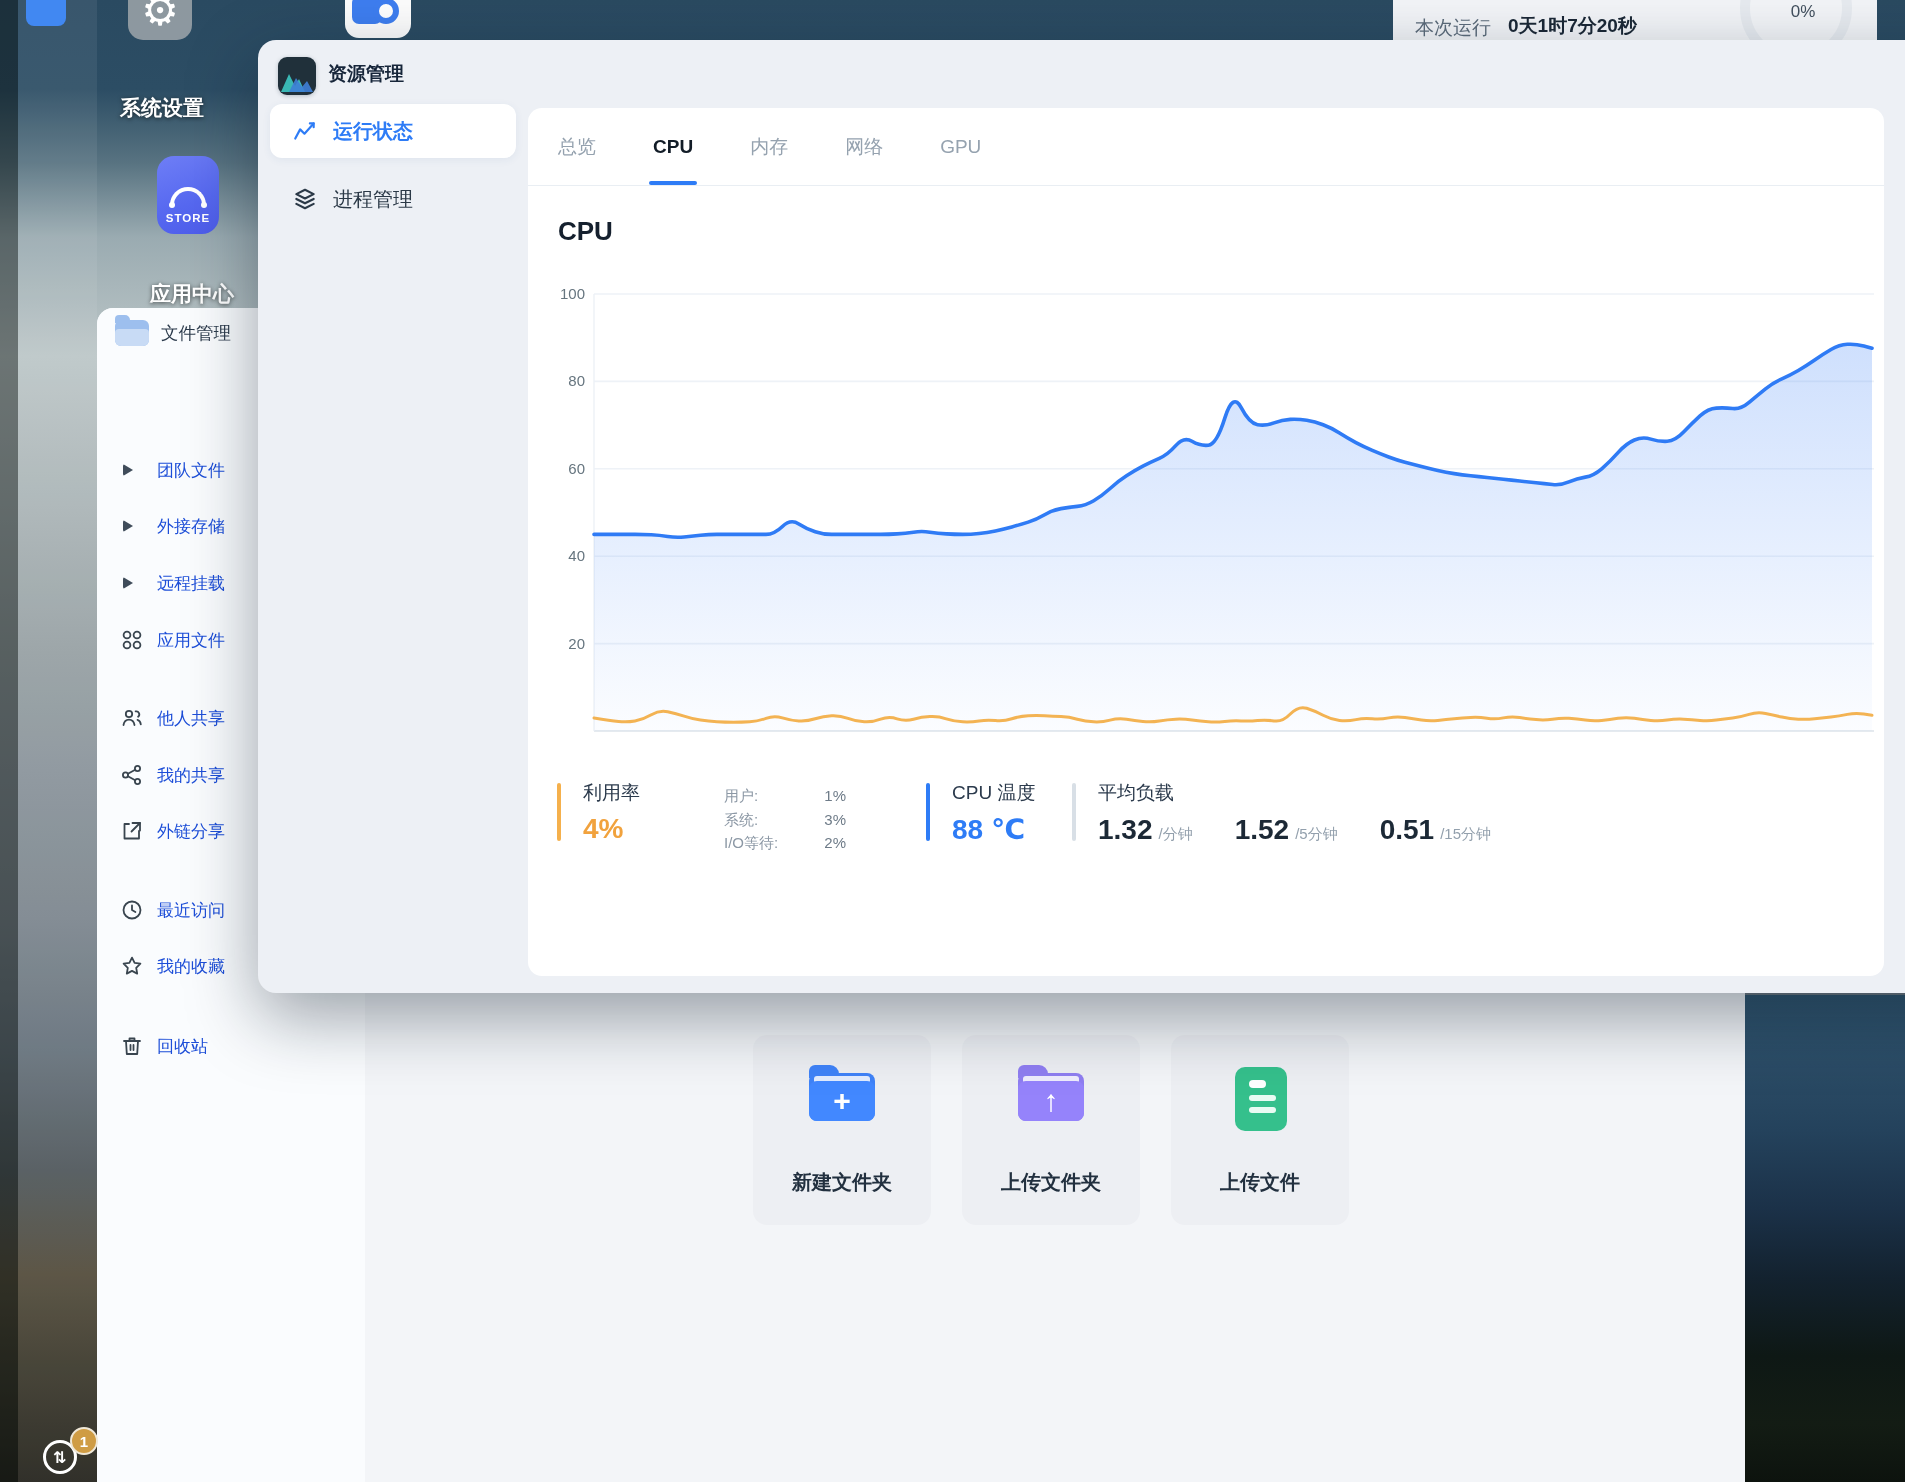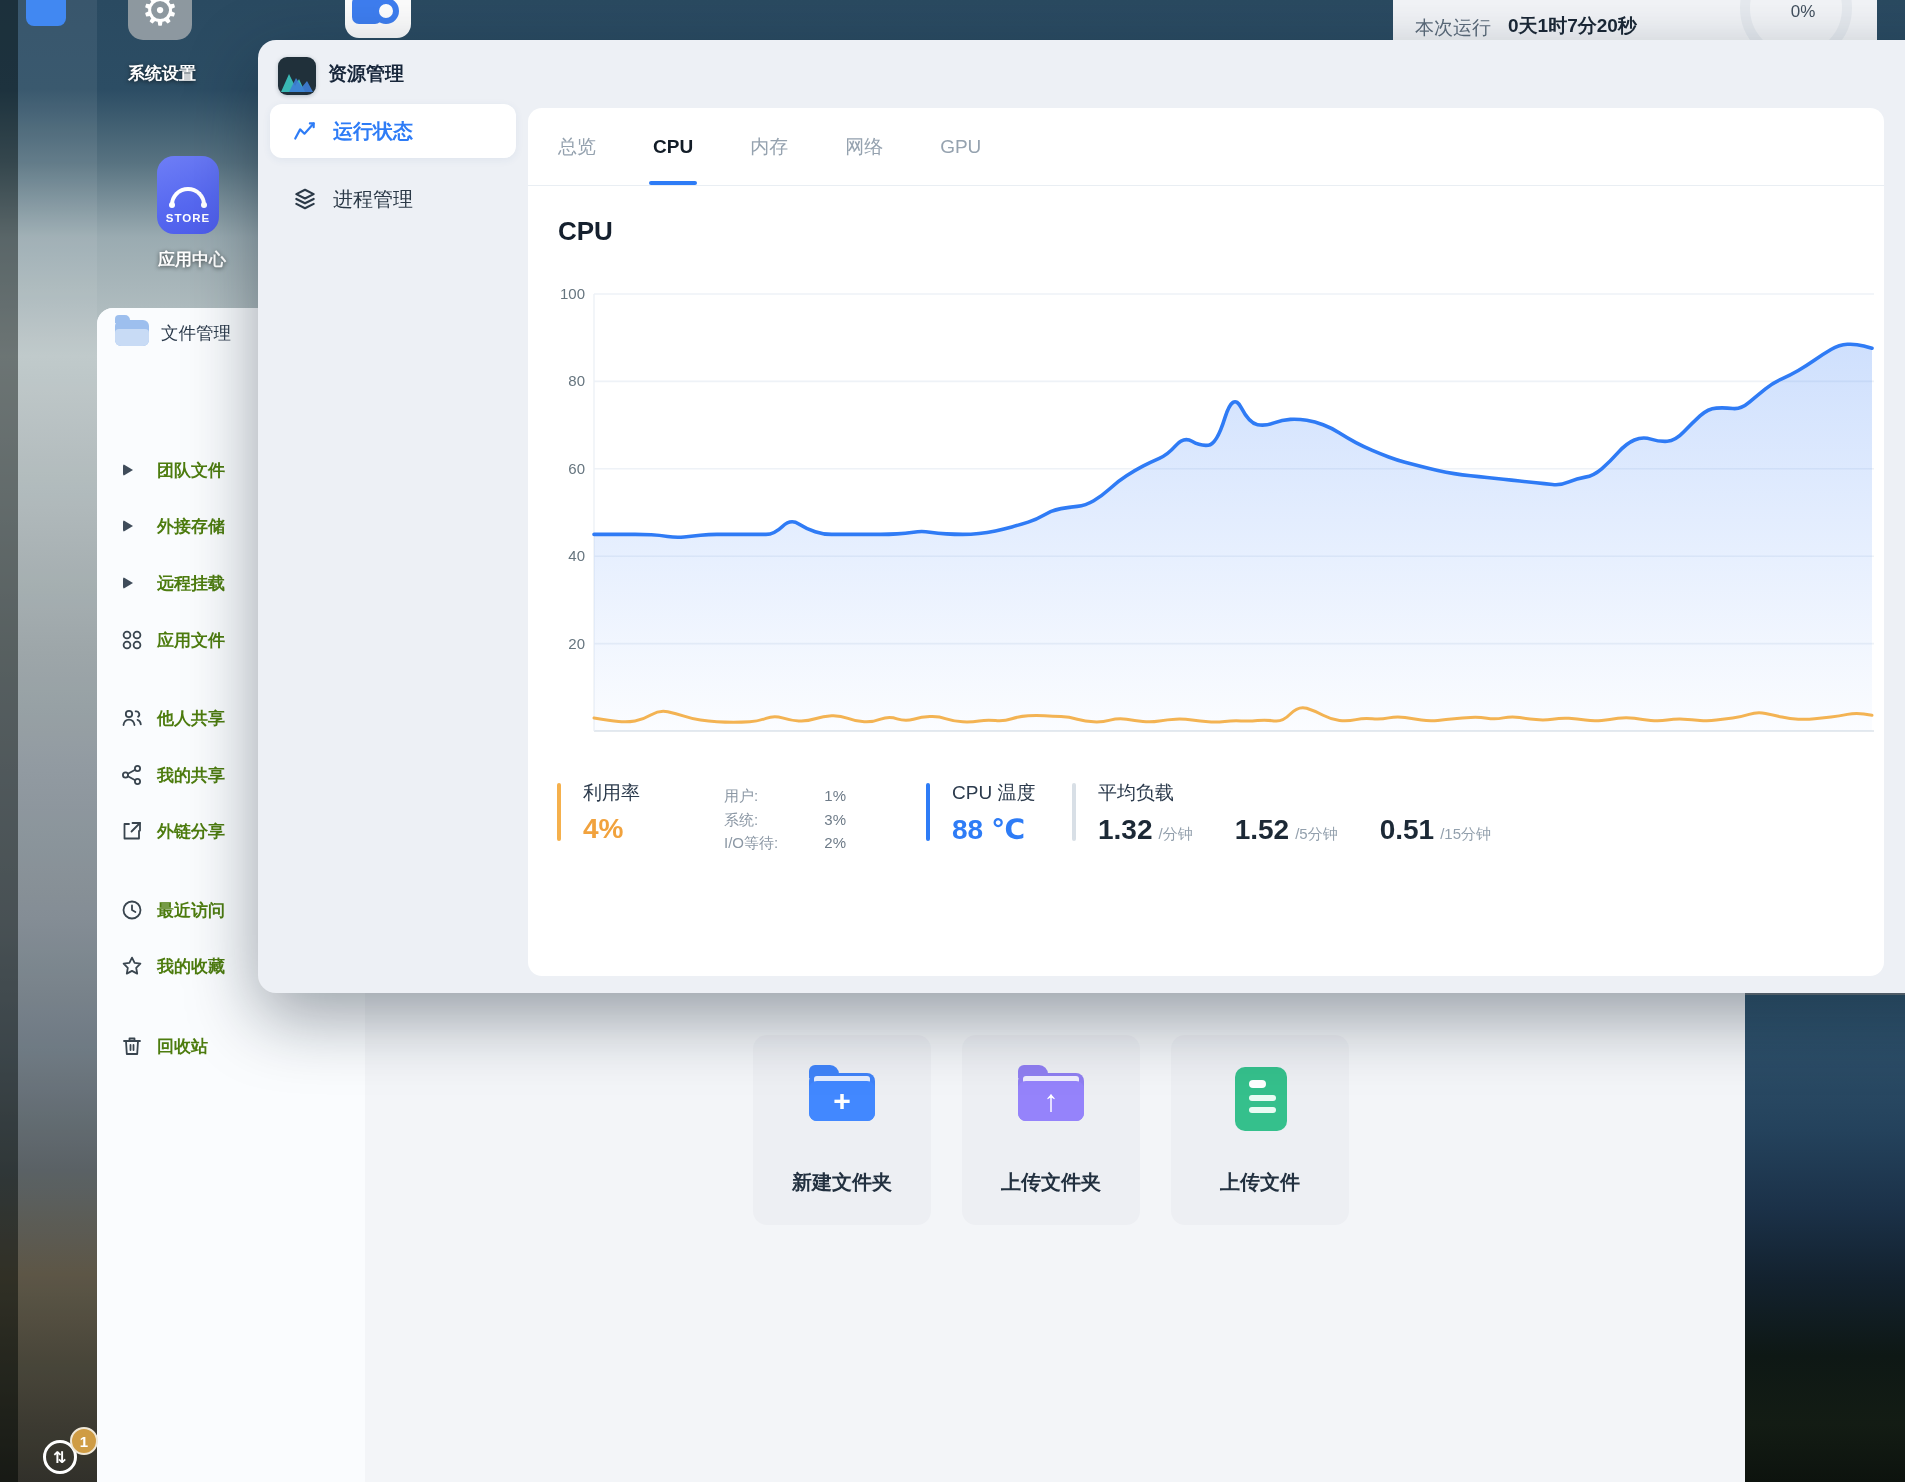--- a/index.html
+++ b/index.html
@@ -12,22 +12,22 @@
     background:linear-gradient(180deg,#2a4a61 0%,#2c4d64 6%,#587381 11%,#9aabb1 16%,
       #bcc6c7 24%,#aab4b6 34%,#96a0a3 44%,#89939a 52%,#7b858d 62%,#64707a 71%,
       #4e565a 79%,#514a39 86%,#3b382b 92%,#22211a 100%); }
   #wall-dark-edge { left:0; top:0; width:18px; height:1482px; background:rgba(10,18,16,.45); z-index:1; }
   #wall-light-strip { left:18px; top:0; width:79px; height:1482px; background:rgba(255,255,255,.07); z-index:1; }
   #wall-bottom-right { left:1745px; top:995px; width:160px; height:487px; z-index:1;
     background:linear-gradient(180deg,#30556f 0%,#2b4c66 14%,#24425c 28%,#1b3148 44%,
       #13222f 58%,#0e1815 74%,#131c14 88%,#0d130e 100%); }
 
   
-  .desk-label { color:#fff; font-weight:bold; font-size:17px; text-shadow:0 1px 4px rgba(0,0,0,.65);
-    text-align:center; z-index:2; }
+  .desk-label { color:#fff; font-weight:bold; font-size:21px; text-shadow:0 1px 4px rgba(0,0,0,.65);
+    text-align:center; z-index:2;margin-top:32px; }
   #icon-folder-desktop { left:26px; top:-10px; width:40px; height:36px; background:#4188f2;
     border-radius:8px; z-index:2; }
   #icon-folder-desktop::before { content:""; position:absolute; top:-6px; left:0; width:18px; height:10px;
     background:#4188f2; border-radius:5px 6px 0 0; }
   #icon-gear-app { left:128px; top:-24px; width:64px; height:64px; background:rgba(150,158,165,.92);
     border-radius:15px; z-index:2; display:flex; align-items:center; justify-content:center; }
   #icon-gear-app .g { color:#fff; font-size:42px; line-height:1; margin-top:6px; }
   #icon-camera-app { left:345px; top:-16px; width:66px; height:54px; background:#fdfdfd;
     border-radius:14px; z-index:2; }
   #icon-camera-app .cam-body { position:absolute; left:7px; top:12px; width:30px; height:28px;
@@ -62,21 +62,21 @@
   #fm-sidebar { position:absolute; left:0; top:0; width:268px; height:1174px;
     background:rgba(250,252,254,.95); border-top-left-radius:16px; }
   #fm-header { position:absolute; left:18px; top:12px; display:flex; align-items:center; gap:12px; }
   .fm-folder-ico { position:relative; width:34px; height:26px; background:#9dbfee; border-radius:6px; }
   .fm-folder-ico::before { content:""; position:absolute; top:-5px; left:0; width:15px; height:8px;
     background:#9dbfee; border-radius:4px 5px 0 0; }
   .fm-folder-ico::after { content:""; position:absolute; left:0; bottom:0; width:34px; height:17px;
     background:#c8dbf5; border-radius:4px 4px 6px 6px; }
   #fm-header .t { font-size:17.5px; color:#2c3b4c; }
   .fm-item { position:absolute; left:8px; width:250px; height:40px; display:flex; align-items:center;
-    color:#4d7c0f; font-size:17px; cursor:default;font-weight:bold; }
+    color:#1d4ed8; font-size:17px; cursor:default; }
   .fm-item .tri { position:absolute; left:18px; width:0; height:0; border-left:10px solid #3f4c5a;
     border-top:6px solid transparent; border-bottom:6px solid transparent; border-radius:2px; }
   .fm-item .ic { position:absolute; left:15px; width:24px; height:24px; color:#39454f; }
   .fm-item .ic svg { width:24px; height:24px; stroke:currentColor; fill:none; stroke-width:1.8;
     stroke-linecap:round; stroke-linejoin:round; }
   .fm-item .lb { position:absolute; left:52px; white-space:nowrap; }
   .fm-item.active { background:#fff; border-radius:10px; height:50px;
     box-shadow:0 2px 8px rgba(40,80,140,.08); color:#2e7cf6; font-weight:bold; }
   .fm-item.active .tri { border-left-color:#2e7cf6; }
 

